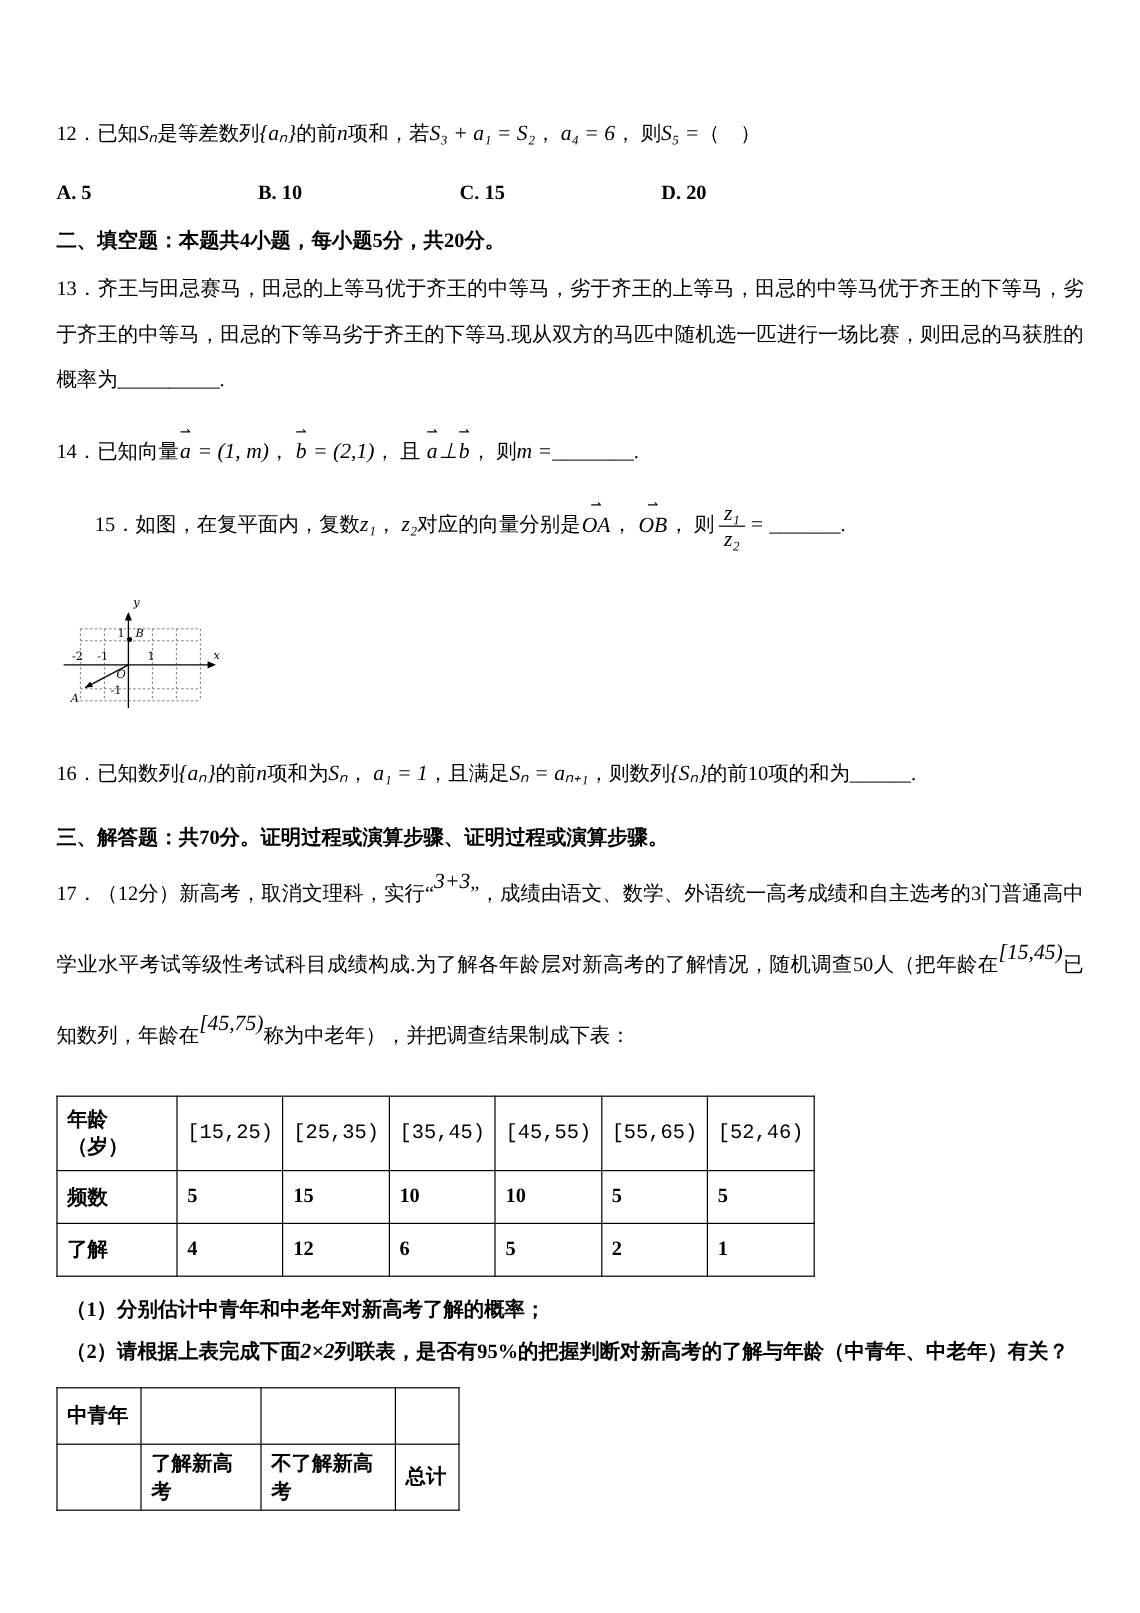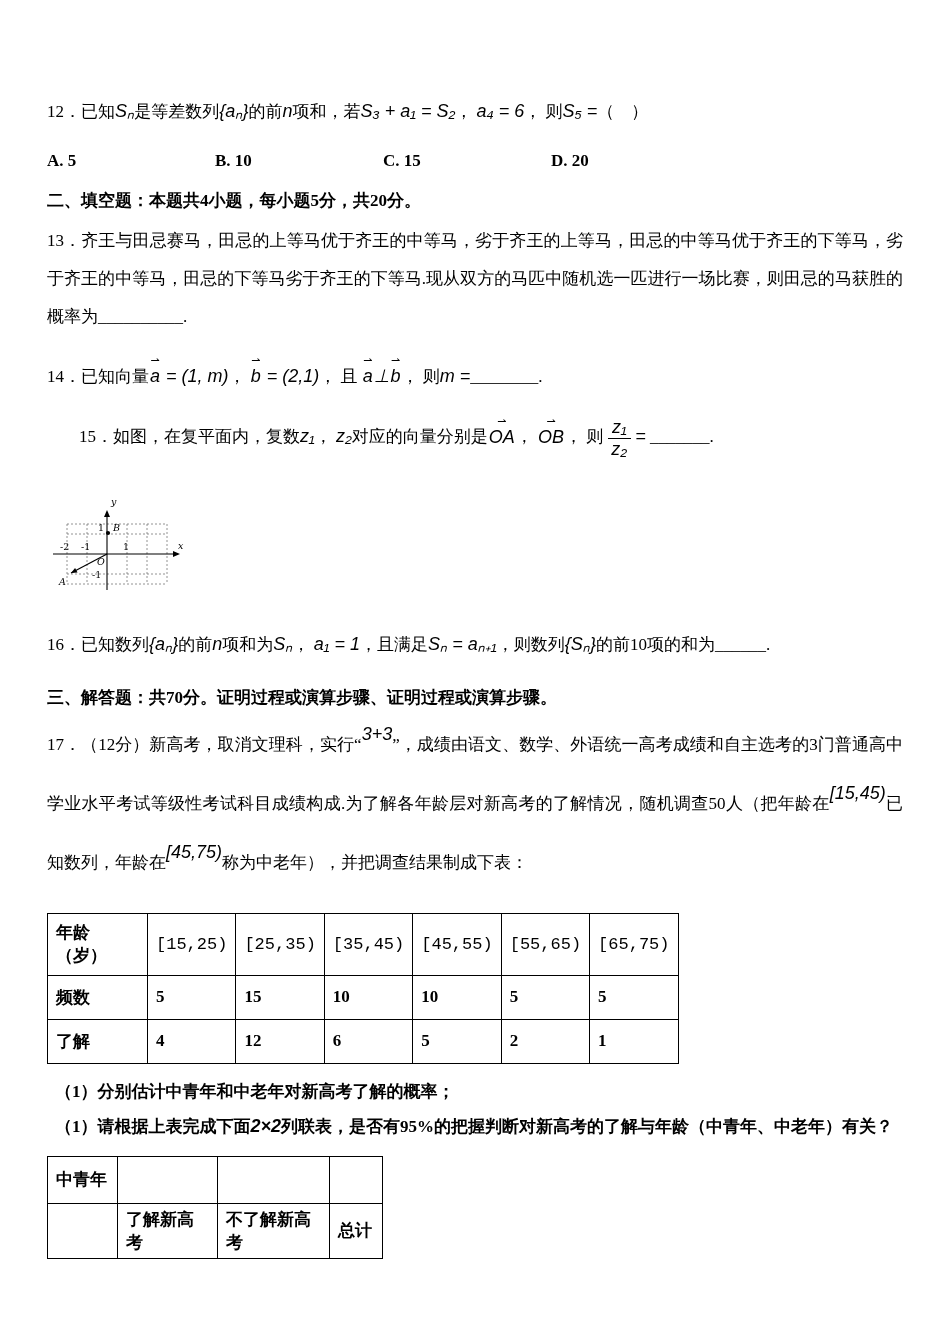--- a/index.html
+++ b/index.html
@@ -10,21 +10,21 @@
     padding:96px 47px 0 47px;
     background:#fff;
     color:#000;
     font-family:"Liberation Serif","DejaVu Serif",serif;
     font-size:17px;
     overflow:hidden;
   }
   p { margin:0; }
   .para { text-align:justify; line-height:1.7; }
   .txt { font-family:"Liberation Serif","DejaVu Serif",serif; }
-  .m  { font-family:Liberation Sans, sans-serif; font-style:italic; font-size:18px; }
+  .m  { font-family:Liberation Serif, serif; font-style:italic; font-size:18px; }
   .sup { position:relative; top:-0.55em; }
   .vec { position:relative; display:inline-block; margin:0 1px; }
   .vec::after {
     content:"⇀";
     position:absolute; left:50%; top:-0.85em;
     transform:translateX(-50%);
     font-size:11px; font-style:normal;
   }
   .frac { display:inline-flex; flex-direction:column; align-items:center;
           vertical-align:middle; line-height:1.15; margin:0 4px; font-size:16px; }
@@ -135,21 +135,21 @@
 
   <table class="tbl tbl-survey">
     <tbody>
         <tr>
           <td>年龄（岁）</td>
           <td>[15,25)</td>
           <td>[25,35)</td>
           <td>[35,45)</td>
           <td>[45,55)</td>
           <td>[55,65)</td>
-          <td>[65,75)</td>
+          <td>[52,46)</td>
         </tr>
         <tr>
           <td>频数</td>
           <td>5</td>
           <td>15</td>
           <td>10</td>
           <td>10</td>
           <td>5</td>
           <td>5</td>
         </tr>
@@ -160,21 +160,21 @@
           <td>6</td>
           <td>5</td>
           <td>2</td>
           <td>1</td>
         </tr>
       </tbody>
   </table>
 
   <p class="para bold p-sub"><span class="txt">（1）分别估计中青年和中老年对新高考了解的概率；</span></p>
 
-  <p class="para bold p-sub p-sub2"><span class="txt">（1）请根据上表完成下面</span><span class="m">2×2</span><span class="txt">列联表，是否有95%的把握判断对新高考的了解与年龄（中青年、中老年）有关？</span></p>
+  <p class="para bold p-sub p-sub2"><span class="txt">（2）请根据上表完成下面</span><span class="m">2×2</span><span class="txt">列联表，是否有95%的把握判断对新高考的了解与年龄（中青年、中老年）有关？</span></p>
 
   <table class="tbl tbl-cont">
     <tbody>
         <tr>
           <td>中青年</td>
           <td></td>
           <td></td>
           <td></td>
         </tr>
         <tr>

